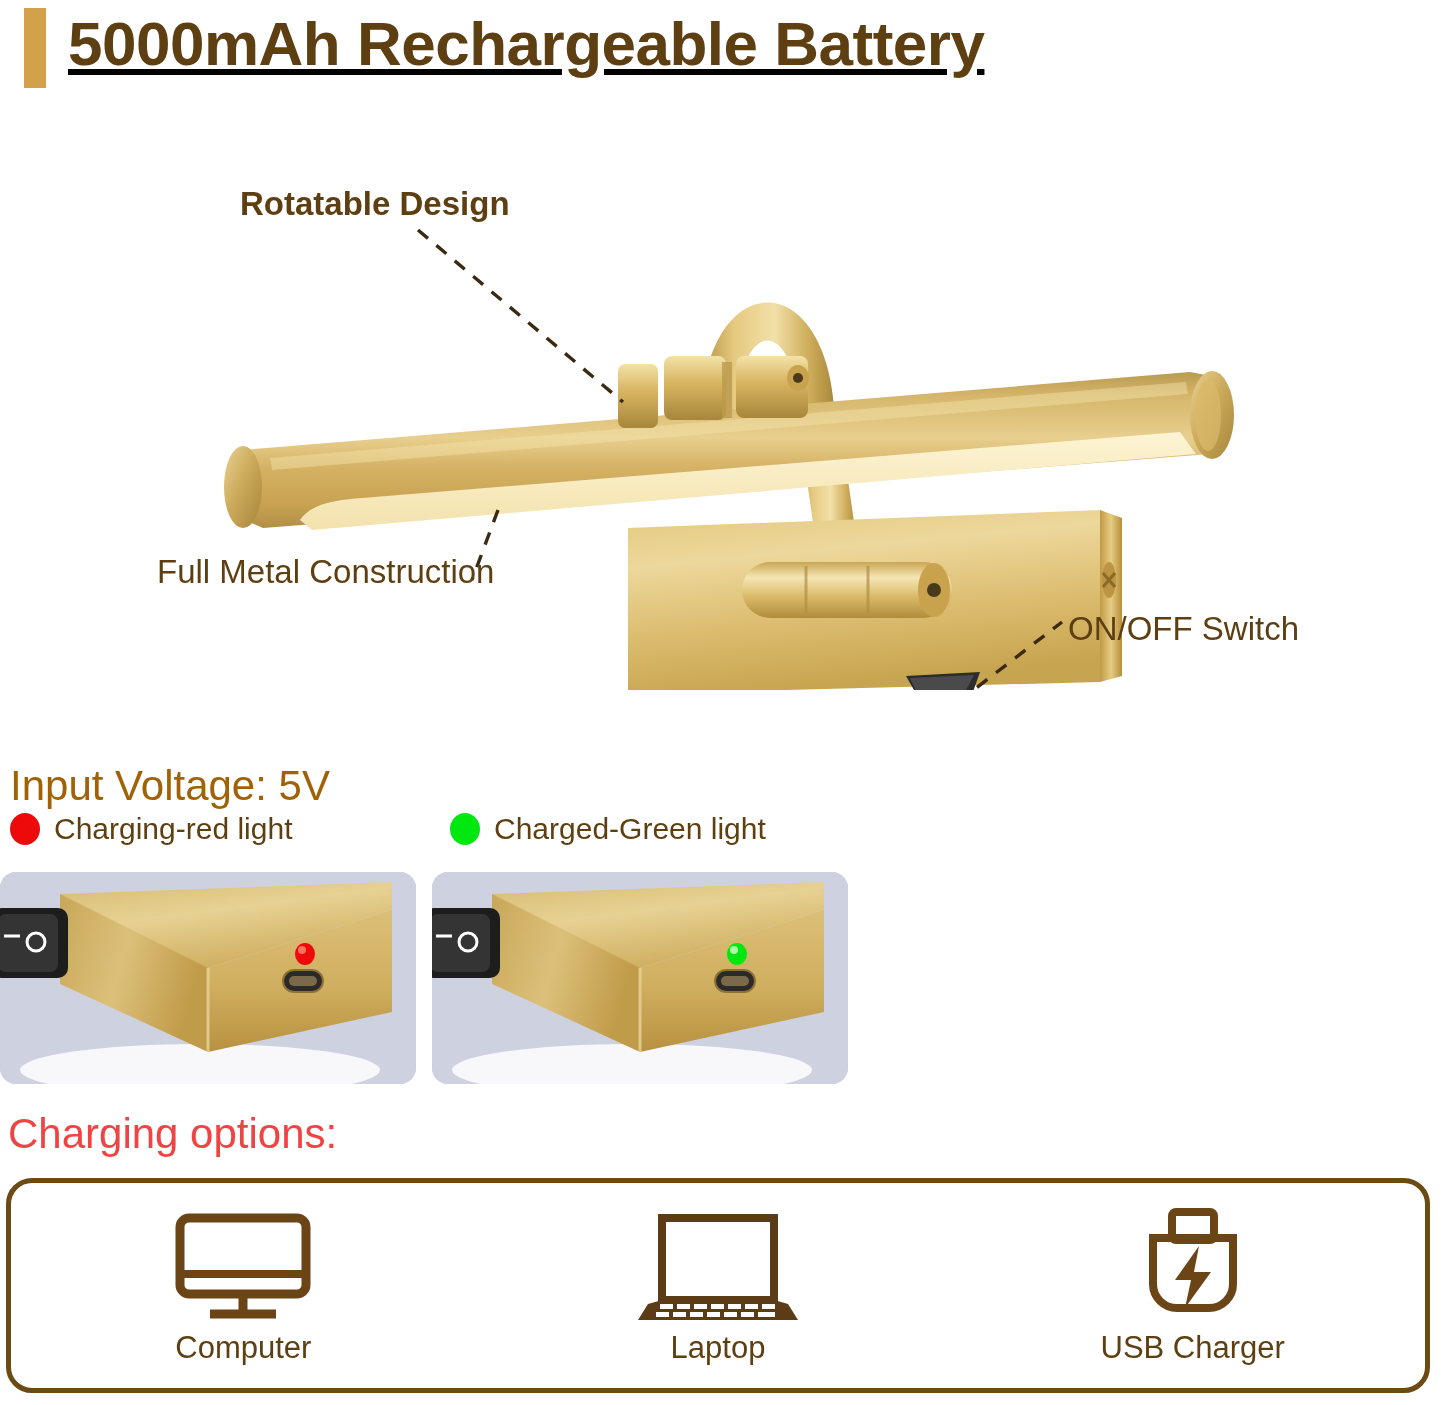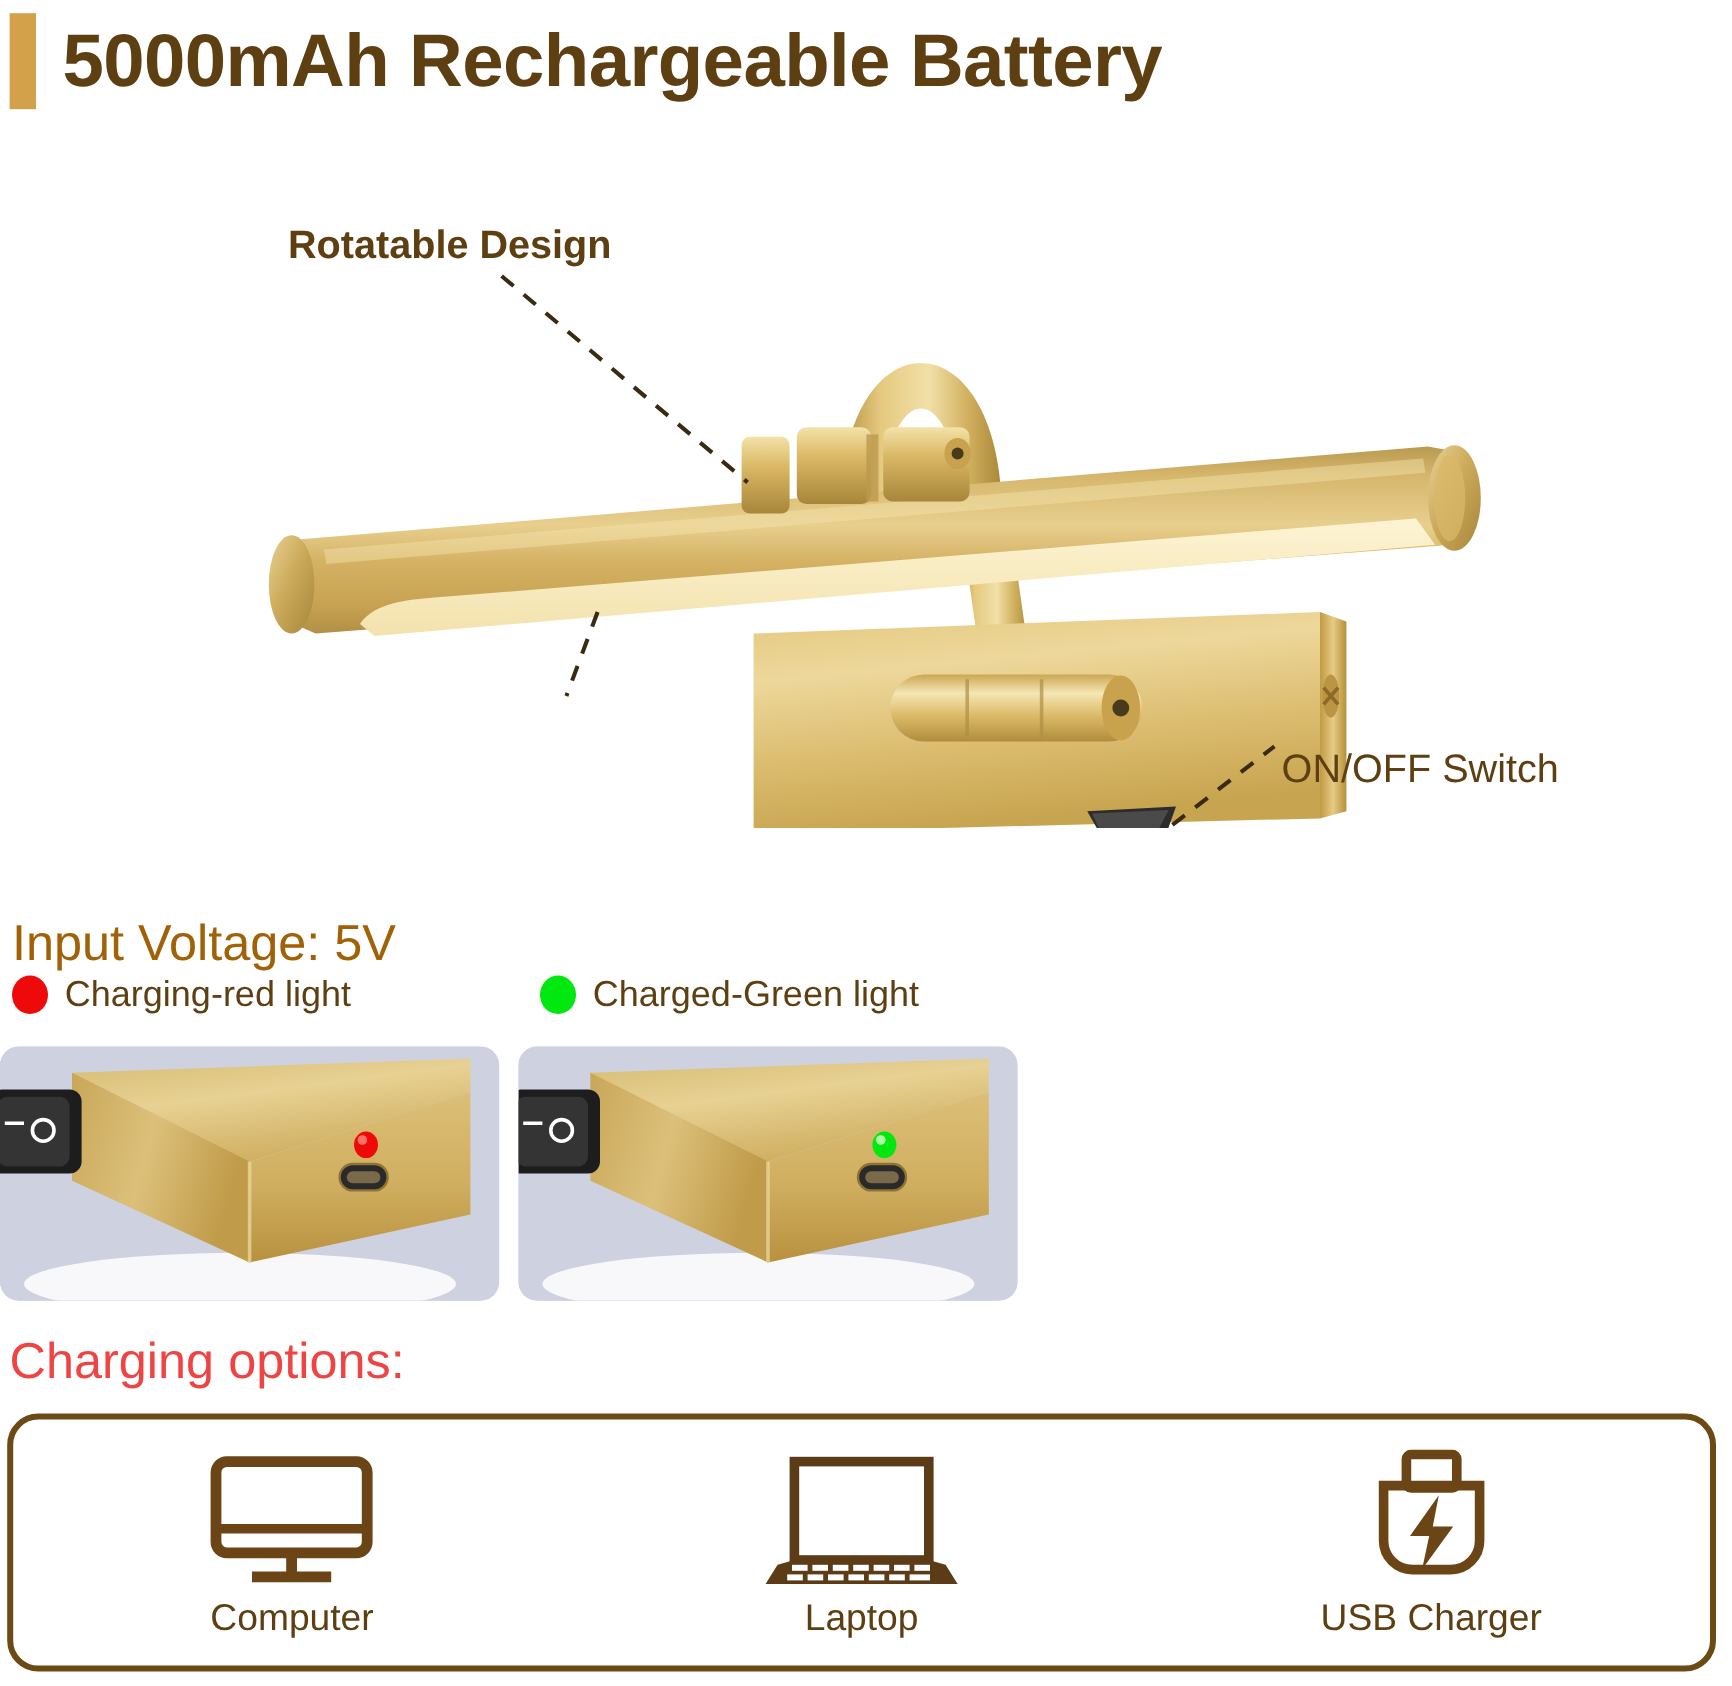--- a/index.html
+++ b/index.html
@@ -11,25 +11,25 @@
     width: 1443px;
     height: 1405px;
     position: relative;
     font-family: "Liberation Sans", sans-serif;
     overflow: hidden;
   }
 
   
   .title-row {
     position: absolute;
-    left: 0;
+    left: 16px;
     top: 8px;
     display: flex;
-    align-items: center;
     height: 86px;
+    text-decoration: underline;
   }
   .title-accent {
     width: 22px;
     height: 80px;
     background: #d2a149;
     margin-left: 8px;
     margin-right: 22px;
   }
   .title-text {
     font-size: 62px;
@@ -51,21 +51,21 @@
 
   .callout {
     position: absolute;
     font-size: 33px;
     color: #5e3f11;
     font-weight: normal;
     white-space: nowrap;
   }
   .callout-rotatable { left: 240px; top: 75px; font-weight: bold; }
   .callout-metal     { left: 157px; top: 443px; }
-  .callout-switch    { left: 1068px; top: 500px; margin-top: 12px; }
+  .callout-switch    { left: 1068px; top: 500px; }
 
   
   .voltage-heading {
     position: absolute;
     left: 10px;
     top: 762px;
     font-size: 42px;
     color: #a16207;
     white-space: nowrap;
   }
@@ -273,20 +273,21 @@
     </g>
 
     <g stroke="#3a2a12" stroke-width="3.4" fill="none" stroke-dasharray="13 11" stroke-linecap="butt">
       <line x1="418" y1="120" x2="623" y2="292"></line>
       <line x1="498" y1="400" x2="472" y2="470"></line>
       <line x1="958" y1="592" x2="1062" y2="512"></line>
     </g>
   </svg>
 
   <div class="callout callout-rotatable">Rotatable Design</div>
+  <div class="callout callout-metal">Full Metal Construction</div>
   <div class="callout callout-switch">ON/OFF Switch</div>
 </div>
 
 <div class="voltage-heading">Input Voltage: 5V</div>
 
 <div class="led-legend">
   <div class="legend-item legend-red">
     <span class="dot dot-red"></span>
     <span class="legend-label">Charging-red light</span>
   </div>

